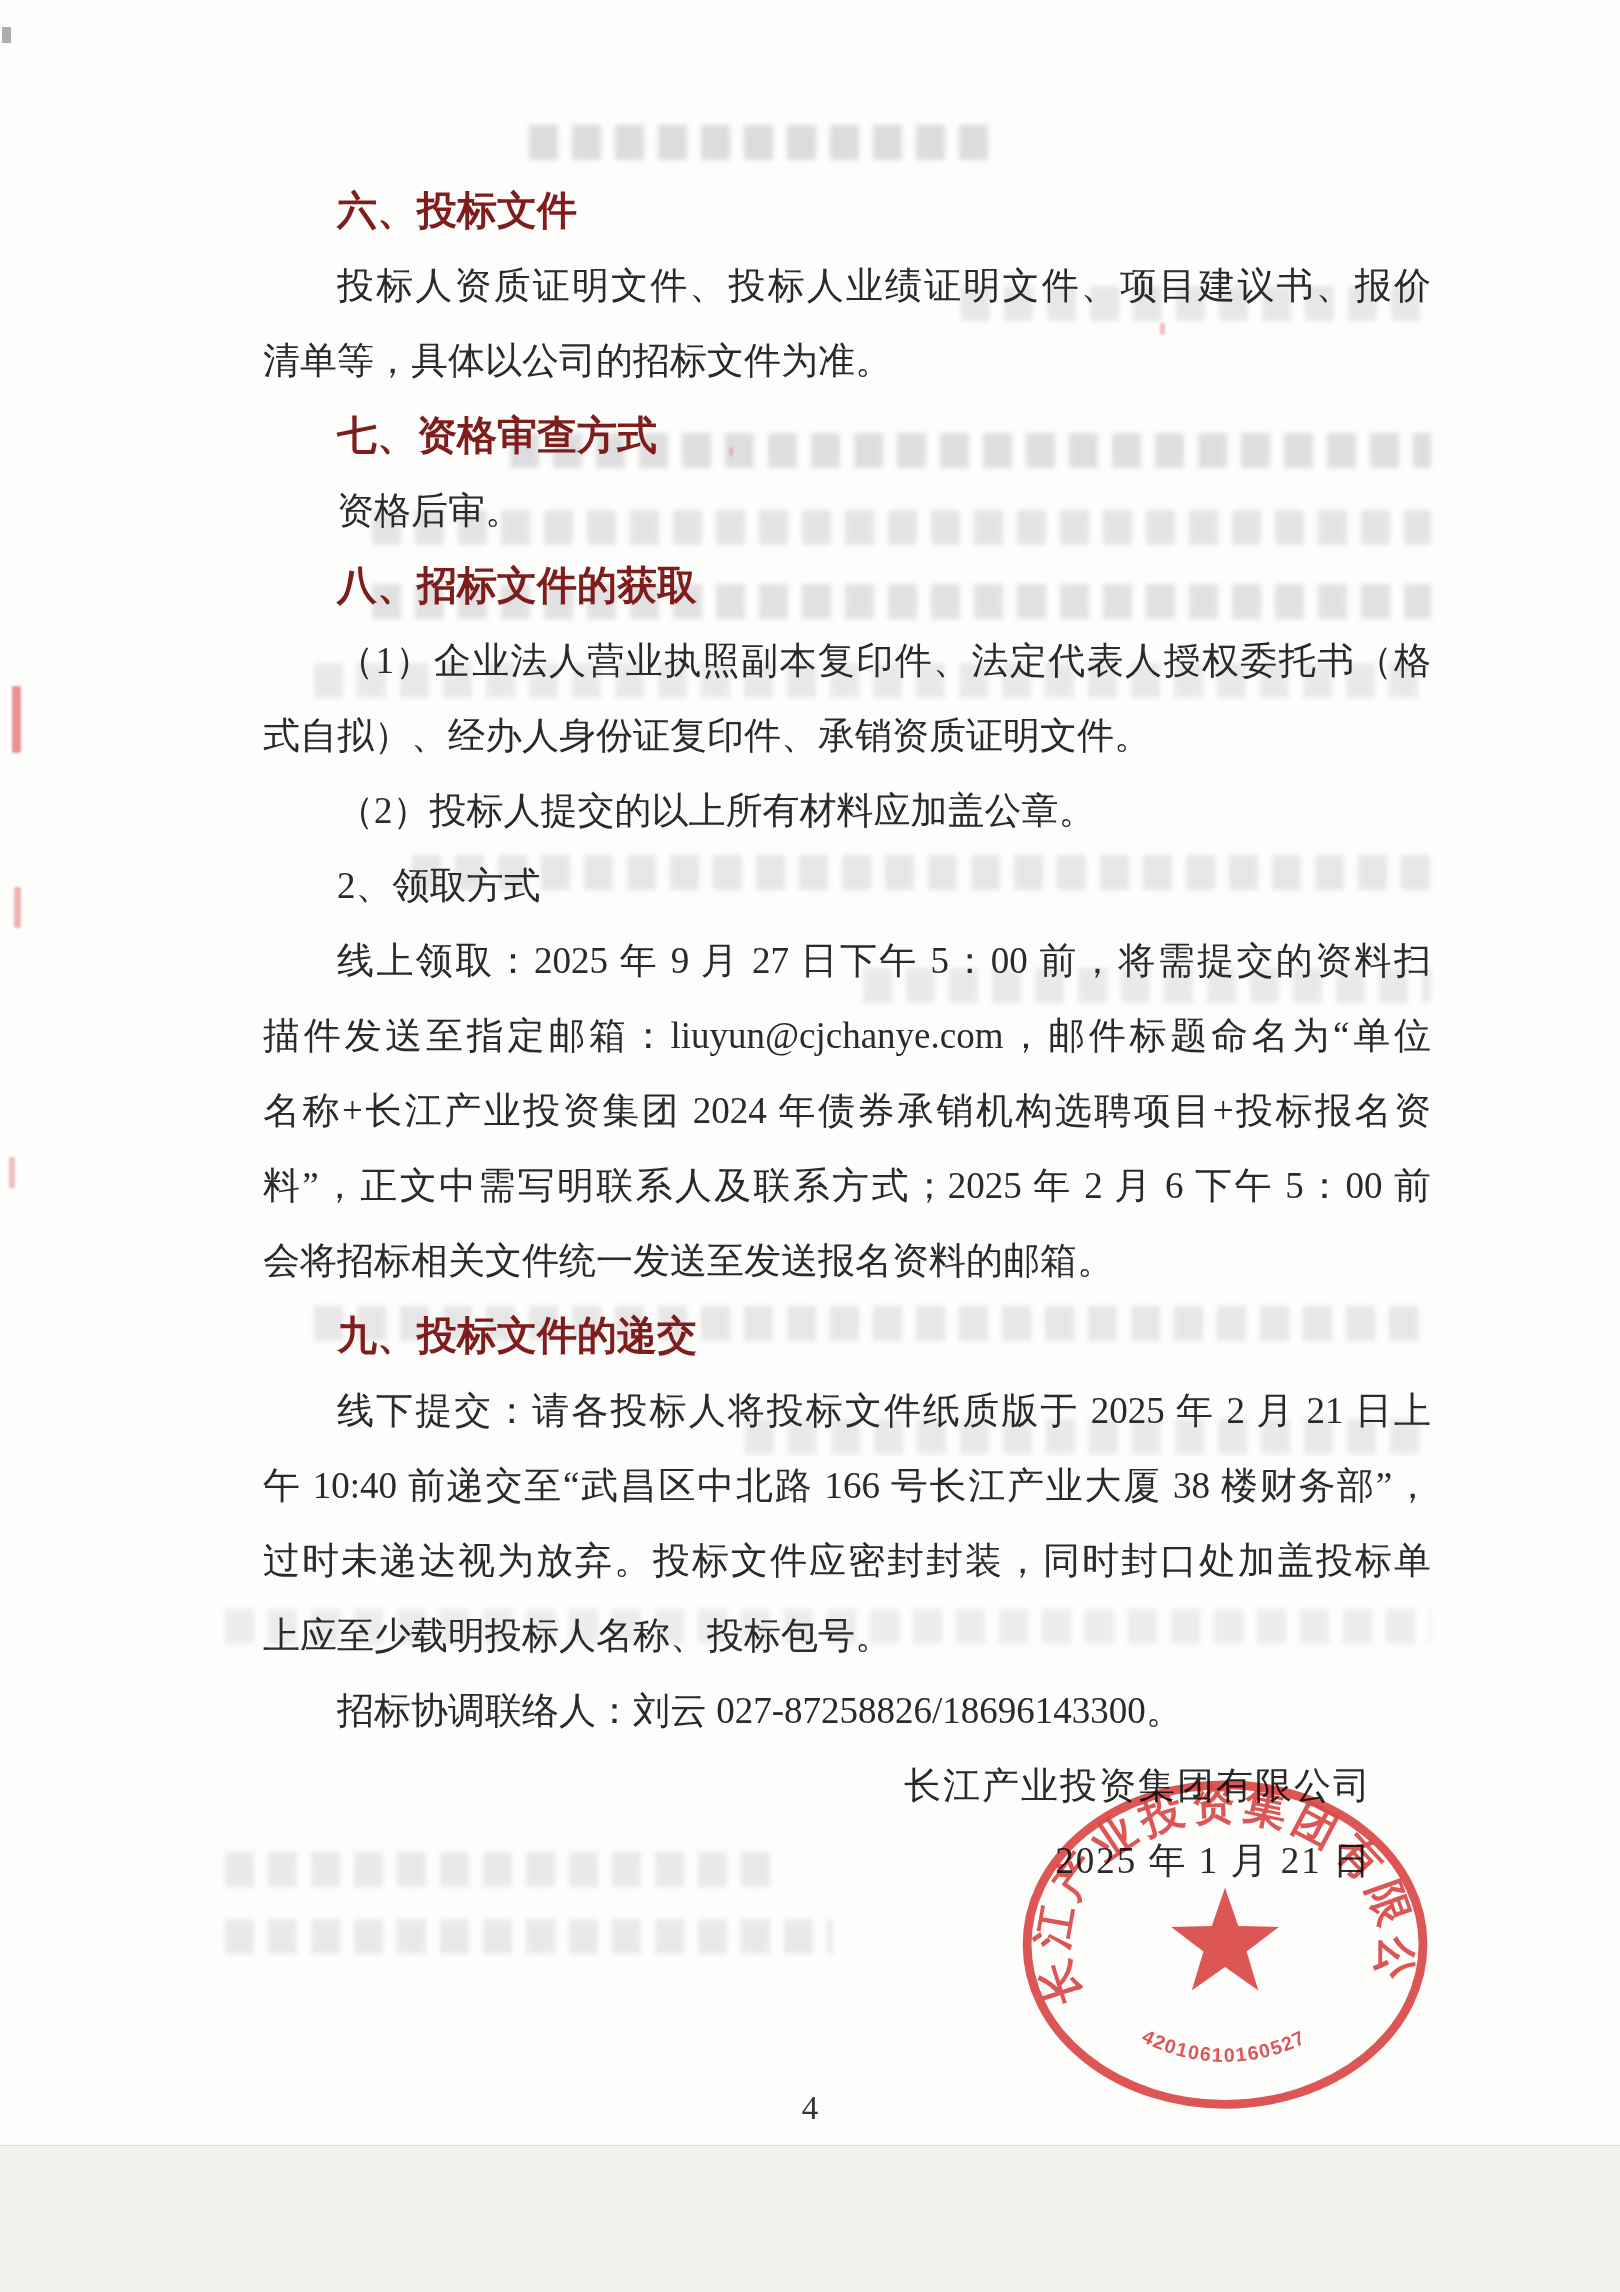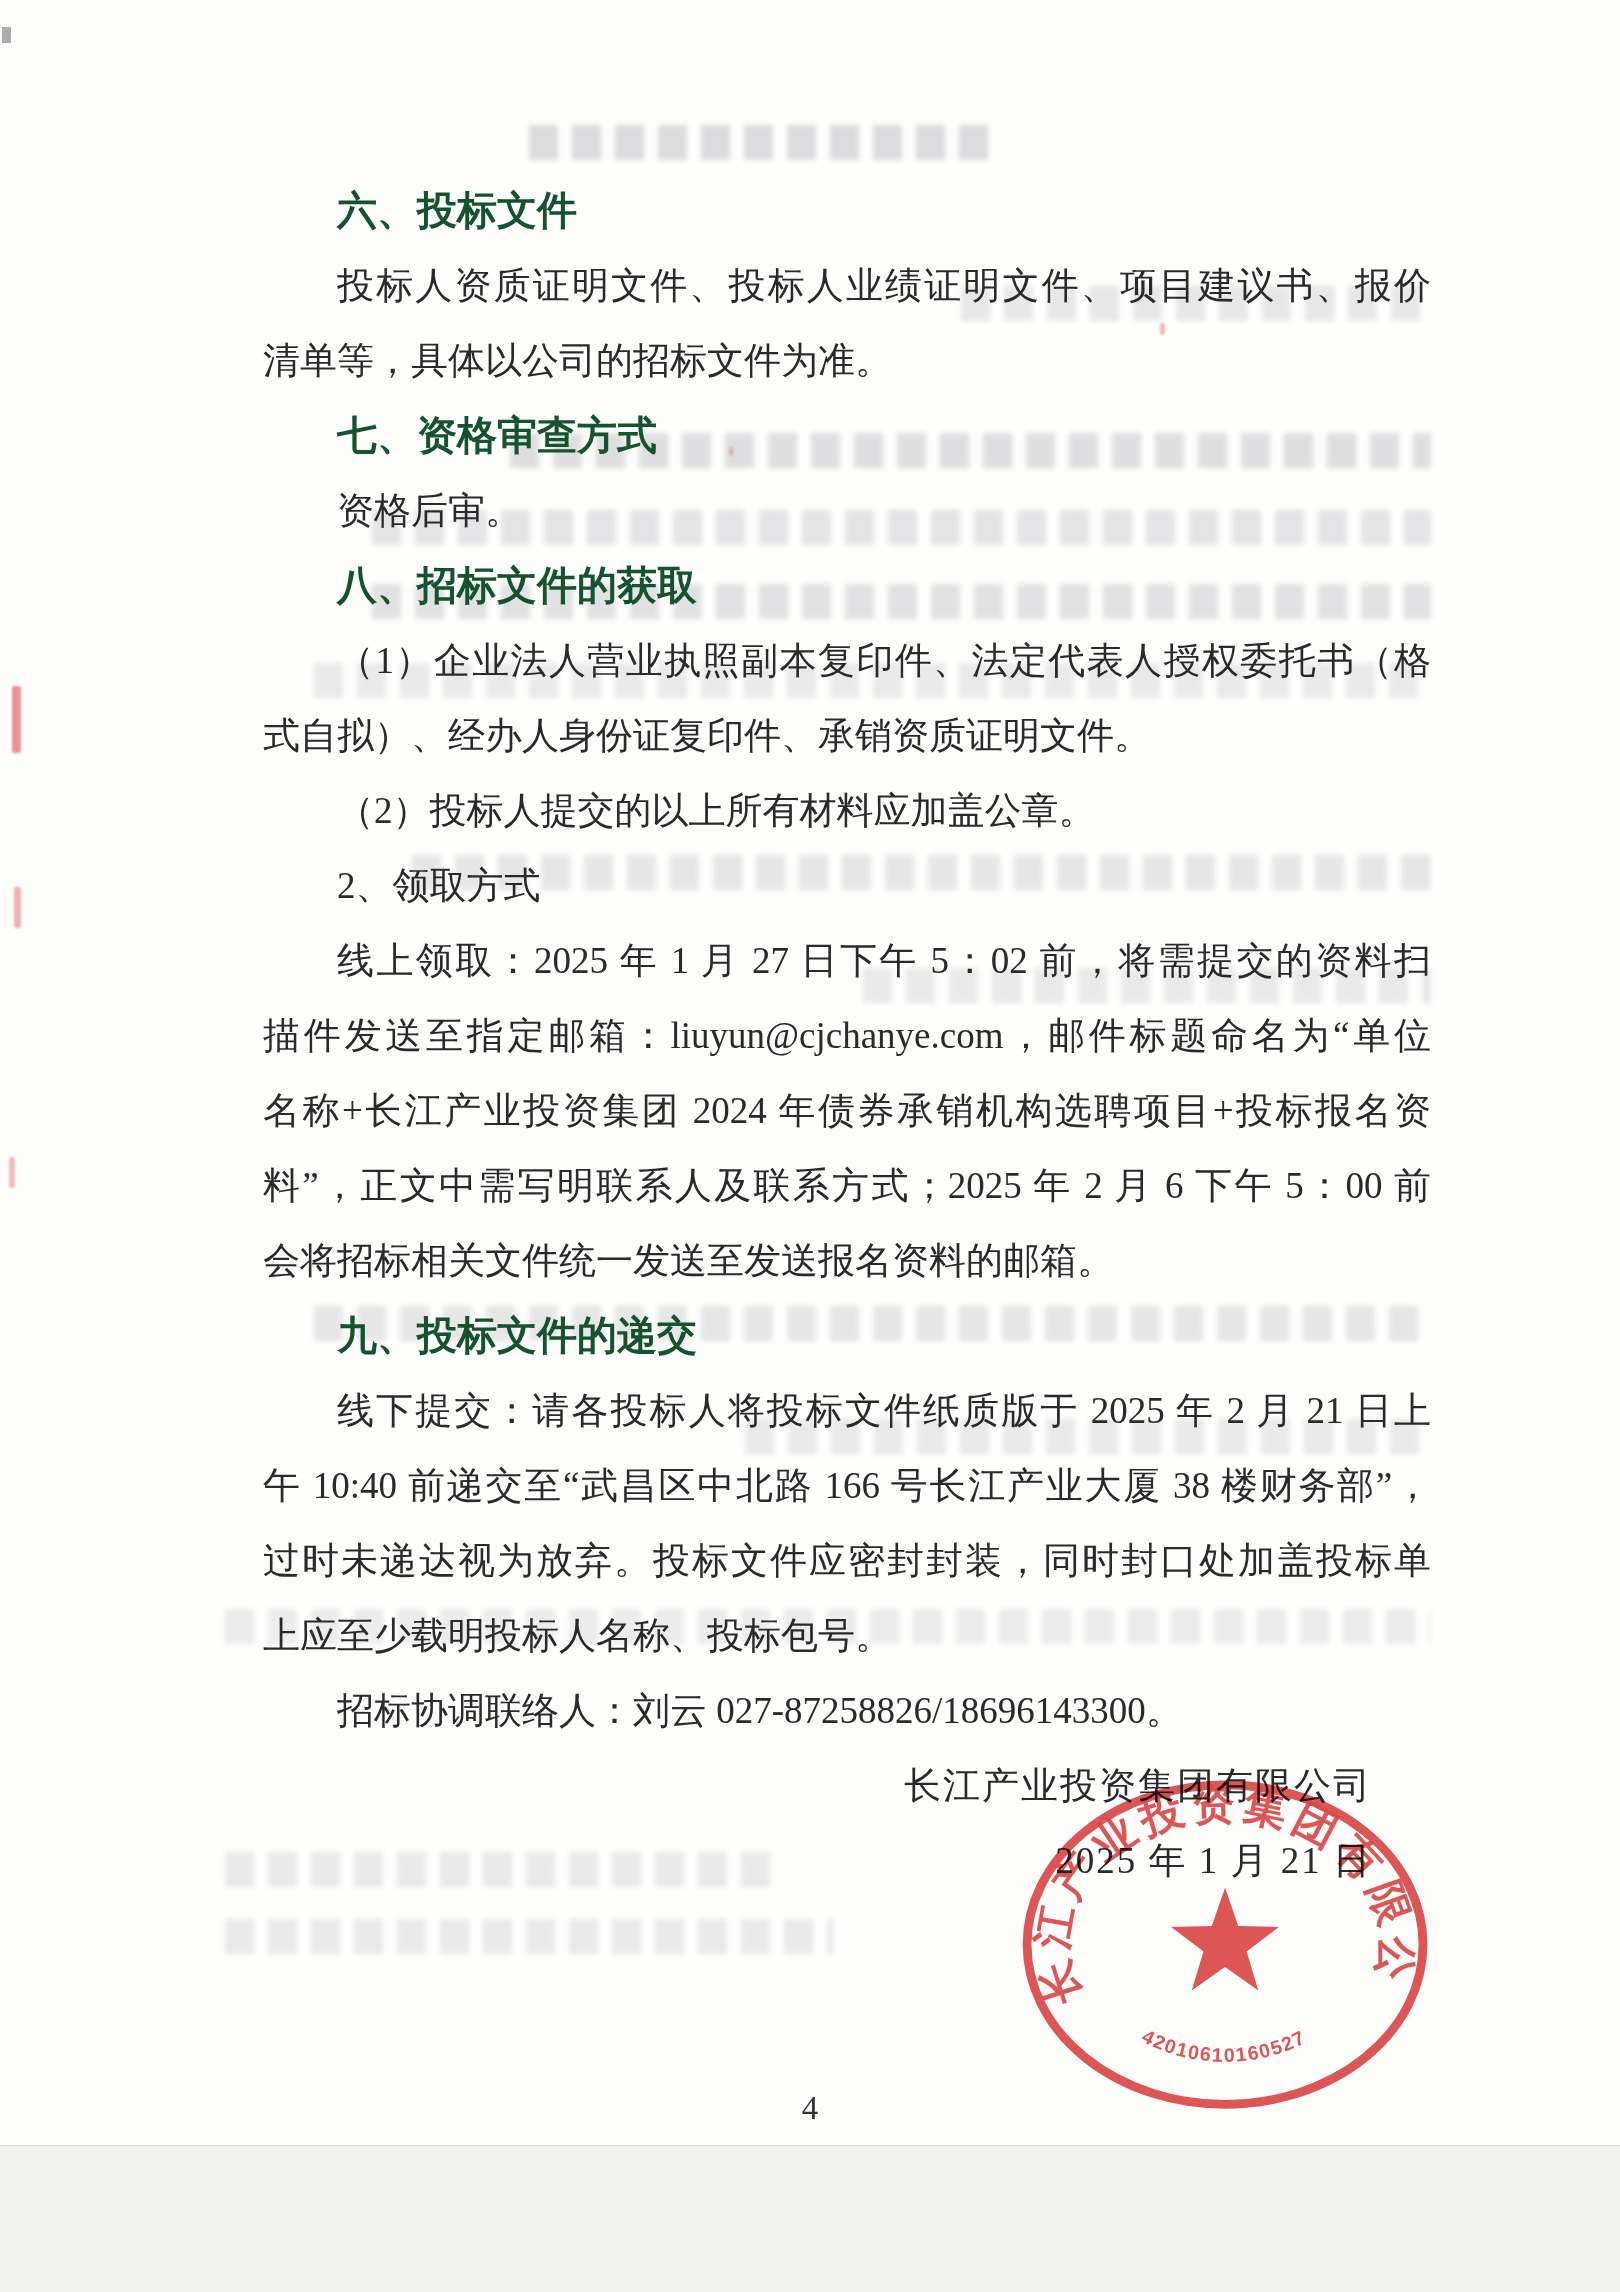--- a/index.html
+++ b/index.html
@@ -21,21 +21,21 @@
     position:absolute;left:263px;top:173px;width:1168px;z-index:2;
   }
   .line{
     height:75px;line-height:75px;
     font-size:37px;
     white-space:pre-wrap;
     color:var(--ink);
   }
   .line.h{
     font-family:"Liberation Sans","DejaVu Sans",sans-serif;
-    font-weight:bold;font-size:40px;color:#14532d;
+    font-weight:bold;font-size:40px;color:#7f1d1d;
     padding-left:74px;
   }
   .line.ind{padding-left:74px;}
   .line.fill{
     text-align:justify;text-align-last:justify;
     text-justify:inter-character;
     overflow:hidden;
   }
   .line.right{
     text-align:right;padding-right:59px;letter-spacing:2px;
@@ -98,21 +98,21 @@
     <div class="line">清单等，具体以公司的招标文件为准。</div>
 
     <div class="line h">七、资格审查方式</div>
     <div class="line ind">资格后审。</div>
 
     <div class="line h">八、招标文件的获取</div>
     <div class="line ind fill">（1）企业法人营业执照副本复印件、法定代表人授权委托书（格</div>
     <div class="line">式自拟）、经办人身份证复印件、承销资质证明文件。</div>
     <div class="line ind">（2）投标人提交的以上所有材料应加盖公章。</div>
     <div class="line ind">2、领取方式</div>
-    <div class="line ind fill">线上领取：2025 年 1 月 27 日下午 5：02 前，将需提交的资料扫</div>
+    <div class="line ind fill">线上领取：2025 年 9 月 27 日下午 5：00 前，将需提交的资料扫</div>
     <div class="line fill">描件发送至指定邮箱：liuyun@cjchanye.com，邮件标题命名为“单位</div>
     <div class="line fill">名称+长江产业投资集团 2024 年债券承销机构选聘项目+投标报名资</div>
     <div class="line fill">料”，正文中需写明联系人及联系方式；2025 年 2 月 6 下午 5：00 前</div>
     <div class="line">会将招标相关文件统一发送至发送报名资料的邮箱。</div>
 
     <div class="line h">九、投标文件的递交</div>
     <div class="line ind fill">线下提交：请各投标人将投标文件纸质版于 2025 年 2 月 21 日上</div>
     <div class="line fill">午 10:40 前递交至“武昌区中北路 166 号长江产业大厦 38 楼财务部”，</div>
     <div class="line fill">过时未递达视为放弃。投标文件应密封封装，同时封口处加盖投标单</div>
     <div class="line">上应至少载明投标人名称、投标包号。</div>

